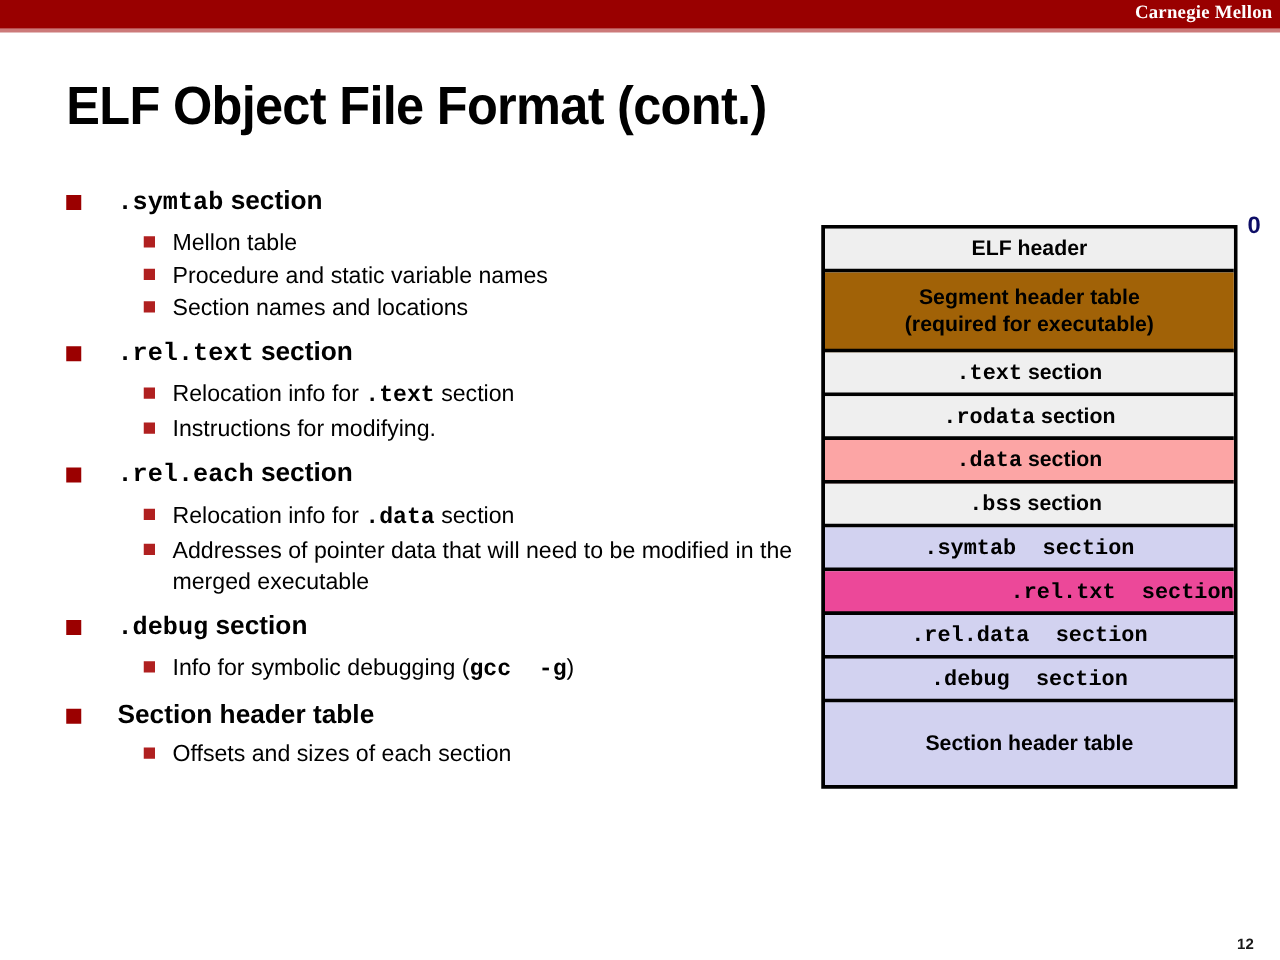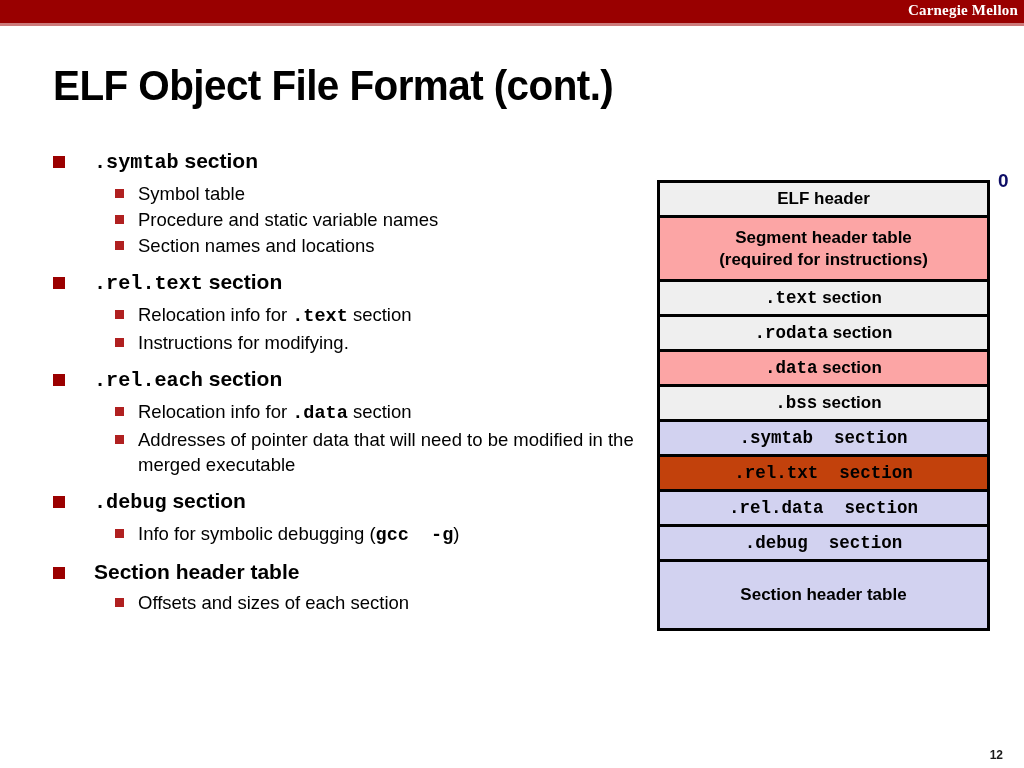--- a/index.html
+++ b/index.html
@@ -154,21 +154,21 @@
 
 <div id="banner"></div>
 <div id="banner-stripe"></div>
 <div id="brand">Carnegie Mellon</div>
 
 <div id="title">ELF Object File Format (cont.)</div>
 
 <div id="bullets">
     <div class="grp">
       <div class="l1"><span class="sq" style="background: rgb(155, 0, 0);"></span><span class="mono">.symtab</span><span> section</span></div>
-      <div class="l2"><span class="sq" style="background: rgb(176, 32, 32);"></span><span>Symbol table</span></div>
+      <div class="l2"><span class="sq" style="background: rgb(176, 32, 32);"></span><span>Mellon table</span></div>
       <div class="l2"><span class="sq" style="background: rgb(176, 32, 32);"></span><span>Procedure and static variable names</span></div>
       <div class="l2"><span class="sq" style="background: rgb(176, 32, 32);"></span><span>Section names and locations</span></div>
     </div>
     <div class="grp">
       <div class="l1"><span class="sq" style="background: rgb(155, 0, 0);"></span><span class="mono">.rel.text</span><span> section</span></div>
       <div class="l2"><span class="sq" style="background: rgb(176, 32, 32);"></span><span>Relocation info for </span><span class="mono">.text</span><span> section</span></div>
       <div class="l2"><span class="sq" style="background: rgb(176, 32, 32);"></span><span>Instructions for modifying.</span></div>
     </div>
     <div class="grp">
       <div class="l1"><span class="sq" style="background: rgb(155, 0, 0);"></span><span class="mono">.rel.each</span><span> section</span></div>
@@ -182,39 +182,39 @@
     <div class="grp-tight">
       <div class="l1"><span class="sq" style="background: rgb(155, 0, 0);"></span><span>Section header table</span></div>
       <div class="l2"><span class="sq" style="background: rgb(176, 32, 32);"></span><span>Offsets and sizes of each section</span></div>
     </div>
   </div>
 
 <div id="diagram">
     <div class="row fill-gray h1line" style="background: rgb(239, 239, 239);">
       <div><span>ELF header</span></div>
     </div>
-    <div class="row fill-gray h2line" style="background: #fca5a5;">
-      <div><span>Segment header table</span><br><span>(required for instructions)</span></div>
+    <div class="row fill-gray h2line" style="background: #a16207;">
+      <div><span>Segment header table</span><br><span>(required for executable)</span></div>
     </div>
     <div class="row fill-gray h1line" style="background: rgb(239, 239, 239);">
       <div><span class="mono">.text</span><span> section</span></div>
     </div>
     <div class="row fill-gray h1line" style="background: rgb(239, 239, 239);">
       <div><span class="mono">.rodata</span><span> section</span></div>
     </div>
     <div class="row fill-gray h1line" style="background: #fca5a5;">
       <div><span class="mono">.data</span><span> section</span></div>
     </div>
     <div class="row fill-gray h1line" style="background: rgb(239, 239, 239); padding-left: 10px;">
       <div><span class="mono">.bss</span><span> section</span></div>
     </div>
     <div class="row fill-lav h1line" style="background: rgb(210, 210, 240);">
       <div><span class="mono">.symtab  section</span></div>
     </div>
-    <div class="row fill-lav h1line" style="background: #c2410c;">
+    <div class="row fill-lav h1line" style="background: #ec4899; justify-content: flex-end;">
       <div><span class="mono">.rel.txt  section</span></div>
     </div>
     <div class="row fill-lav h1line" style="background: rgb(210, 210, 240);">
       <div><span class="mono">.rel.data  section</span></div>
     </div>
     <div class="row fill-lav h1line" style="background: rgb(210, 210, 240);">
       <div><span class="mono">.debug  section</span></div>
     </div>
     <div class="row fill-lav hbig" style="background: rgb(210, 210, 240);">
       <div><span>Section header table</span></div>

